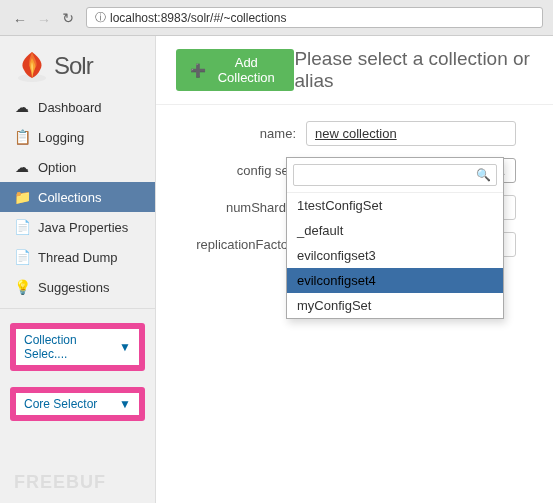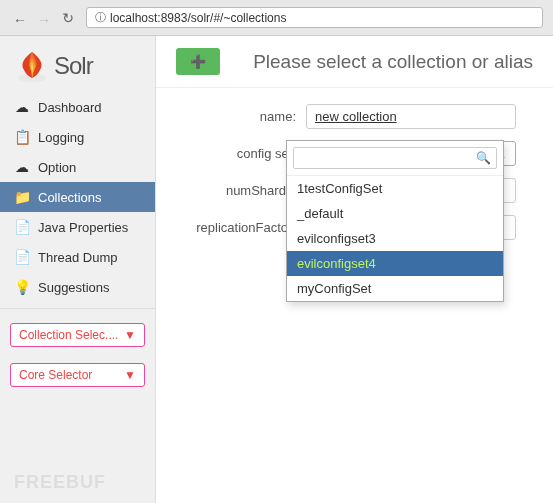--- a/index.html
+++ b/index.html
@@ -113,29 +113,29 @@
     .sidebar-divider {
       height: 1px;
       background: #ddd;
       margin: 6px 0;
     }
 
     
     .sidebar-dropdown {
       margin: 8px 10px;
       background: white;
-      border: 1px solid #ec4899;
+      border: 6px solid #ec4899;
       border-radius: 3px;
       padding: 4px 8px;
       display: flex;
       align-items: center;
       justify-content: space-between;
       cursor: pointer;
       font-size: 12px;
-      color: #ef4444;
+      color: #0369a1;
     }
 
     
     .content-area {
       flex: 1;
       background: white;
       display: flex;
       flex-direction: column;
       overflow: hidden;
     }
@@ -252,21 +252,21 @@
       overflow-y: auto;
     }
     .dropdown-item {
       padding: 5px 10px;
       cursor: pointer;
       font-size: 13px;
       color: #333;
     }
     .dropdown-item.selected {
       background: #3a6ea5;
-      color: #bef264;
+      color: #000000;
     }
 
     
     .footer-watermark {
       margin-top: auto;
       padding: 10px 14px;
       color: #ddd;
       font-size: 18px;
       font-weight: bold;
       letter-spacing: 1px;
@@ -348,20 +348,21 @@
     <div class="footer-watermark">
       <span>FREEBUF</span>
     </div>
   </div>
 
   <div class="content-area">
 
     <div class="content-header">
       <button class="add-collection-btn">
         <span>➕</span>
+        <span>Add Collection</span>
       </button>
       <span class="header-hint">Please select a collection or alias</span>
     </div>
 
     <div class="form-area">
 
       <div class="form-row">
         <span class="form-label">name:</span>
         <input class="form-input" type="text" value="new collection" style="">
       </div>

